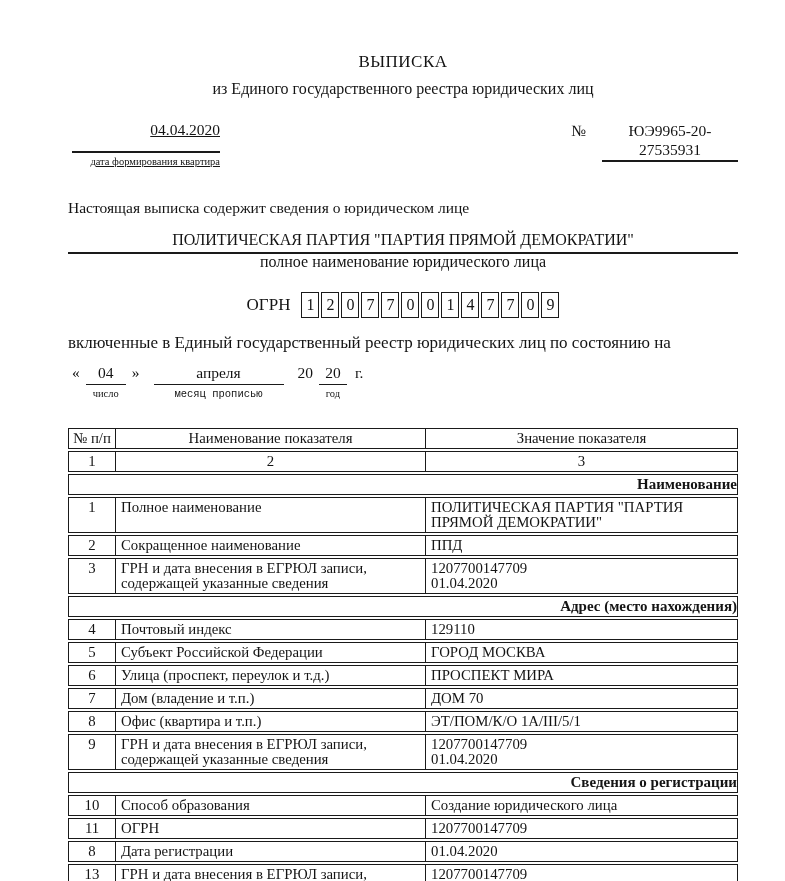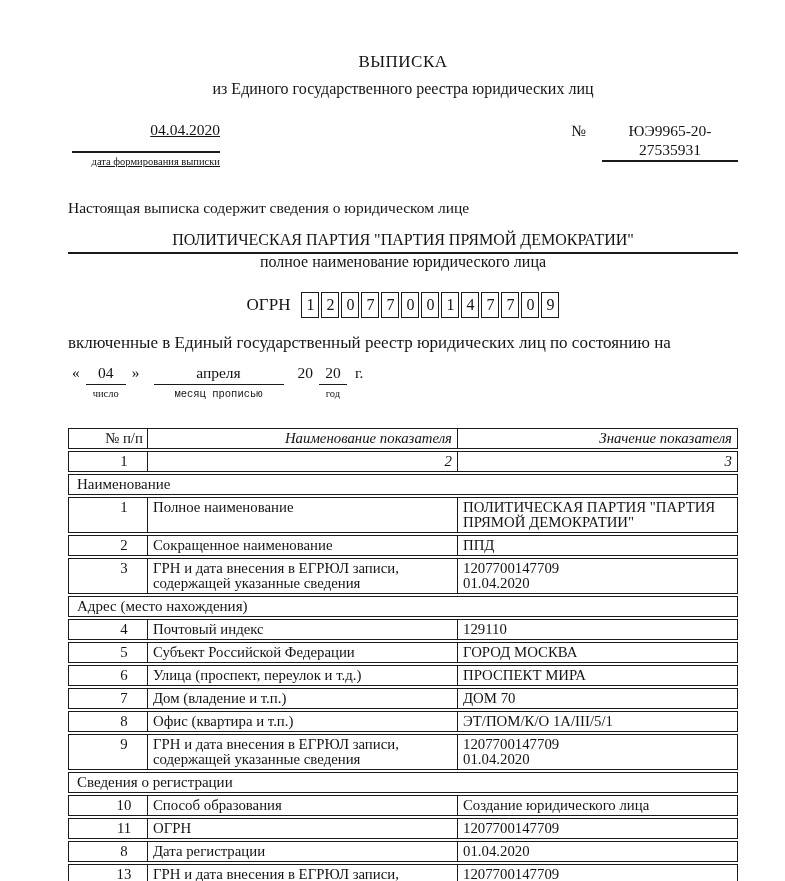--- a/index.html
+++ b/index.html
@@ -53,40 +53,40 @@
   .century { margin-left: 14px; }
   .year-blank { width: 28px; margin-left: 6px; }
   .year-suffix { margin-left: 8px; }
 
   
   .tbl { margin-top: 28px; width: 670px; }
   .trow {
     display: flex; border: 1.5px solid #1a1a1a; margin-bottom: 2px;
     font-size: 14.8px; line-height: 15px;
   }
-  .c1 { width: 47px; border-right: 1.5px solid #1a1a1a; text-align: center; padding: 2px 2px 2px; flex-shrink: 0; margin-left: 32px; }
+  .c1 { width: 47px; border-right: 1.5px solid #1a1a1a; text-align: center; padding: 2px 2px 2px; flex-shrink: 0; }
   .c2 { width: 310px; border-right: 1.5px solid #1a1a1a; padding: 2px 5px; white-space: pre-line; flex-shrink: 0; }
   .c3 { flex: 1; padding: 2px 5px; white-space: pre-line; }
-  .hdr .c2, .hdr .c3 { text-align: right; white-space: normal; font-style: italic; }
-  .section-row { display: block; text-align: left; font-weight: normal; padding: 2px 8px; font-size: 15px; }
+  .hdr .c2, .hdr .c3 { text-align: center; white-space: normal; }
+  .section-row { display: block; text-align: right; font-weight: bold; padding: 2px 0; font-size: 15px; }
 </style>
 </head>
 <body>
 
 <div class="page">
 
   <div class="title-block">
     <div class="doc-title">ВЫПИСКА</div>
     <div class="doc-subtitle">из Единого государственного реестра юридических лиц</div>
   </div>
 
   <div class="meta-row">
     <div class="date-block">
       <div class="date-value">04.04.2020</div>
-      <div class="underline-label">дата формирования выписки</div>
+      <div class="underline-label">дата формирования квартира</div>
     </div>
     <div class="num-block">
       <div class="num-sign">№</div>
       <div class="num-stack">
         <div class="num-value">ЮЭ9965-20-
 27535931</div>
       </div>
     </div>
   </div>
 

